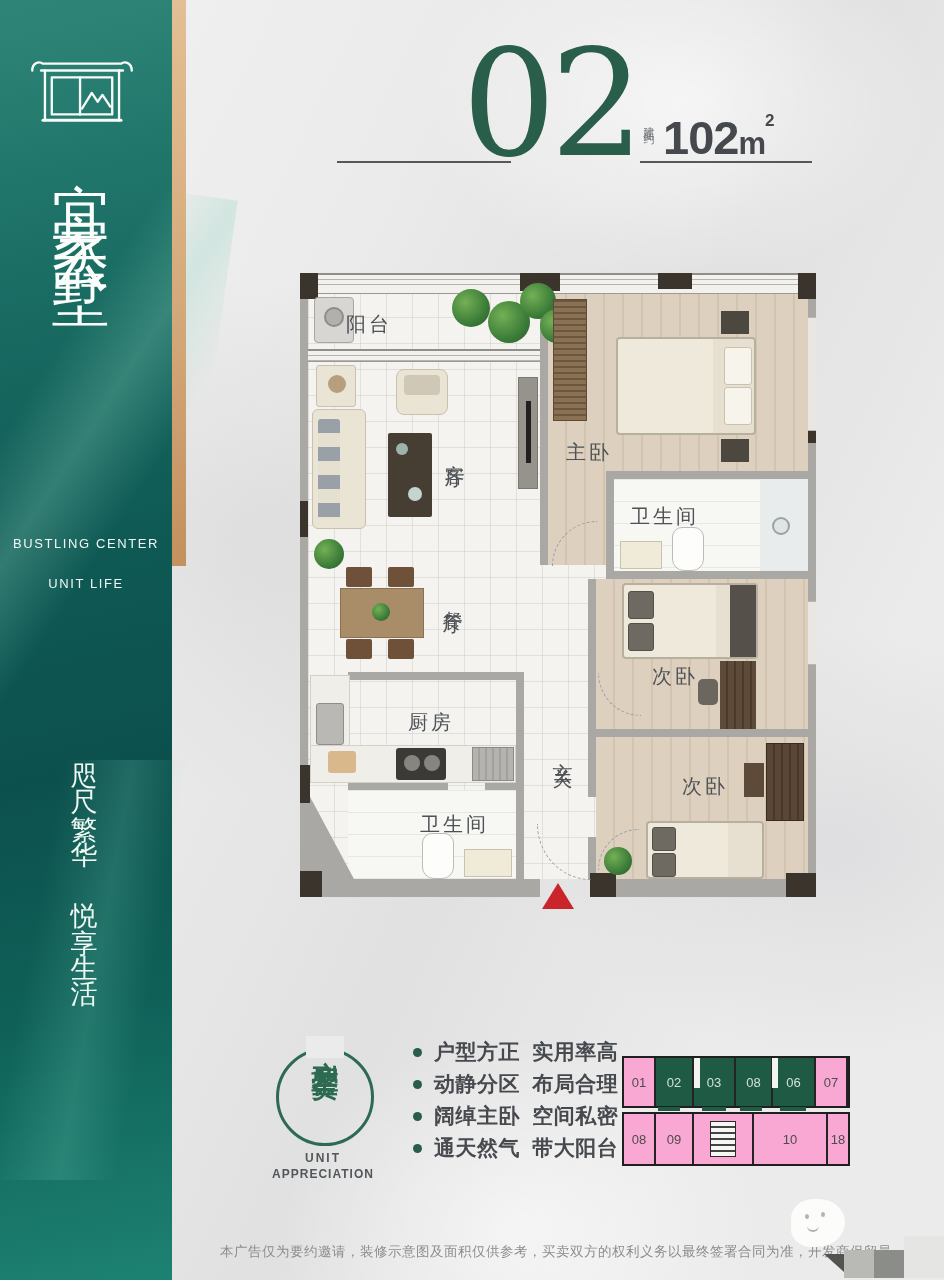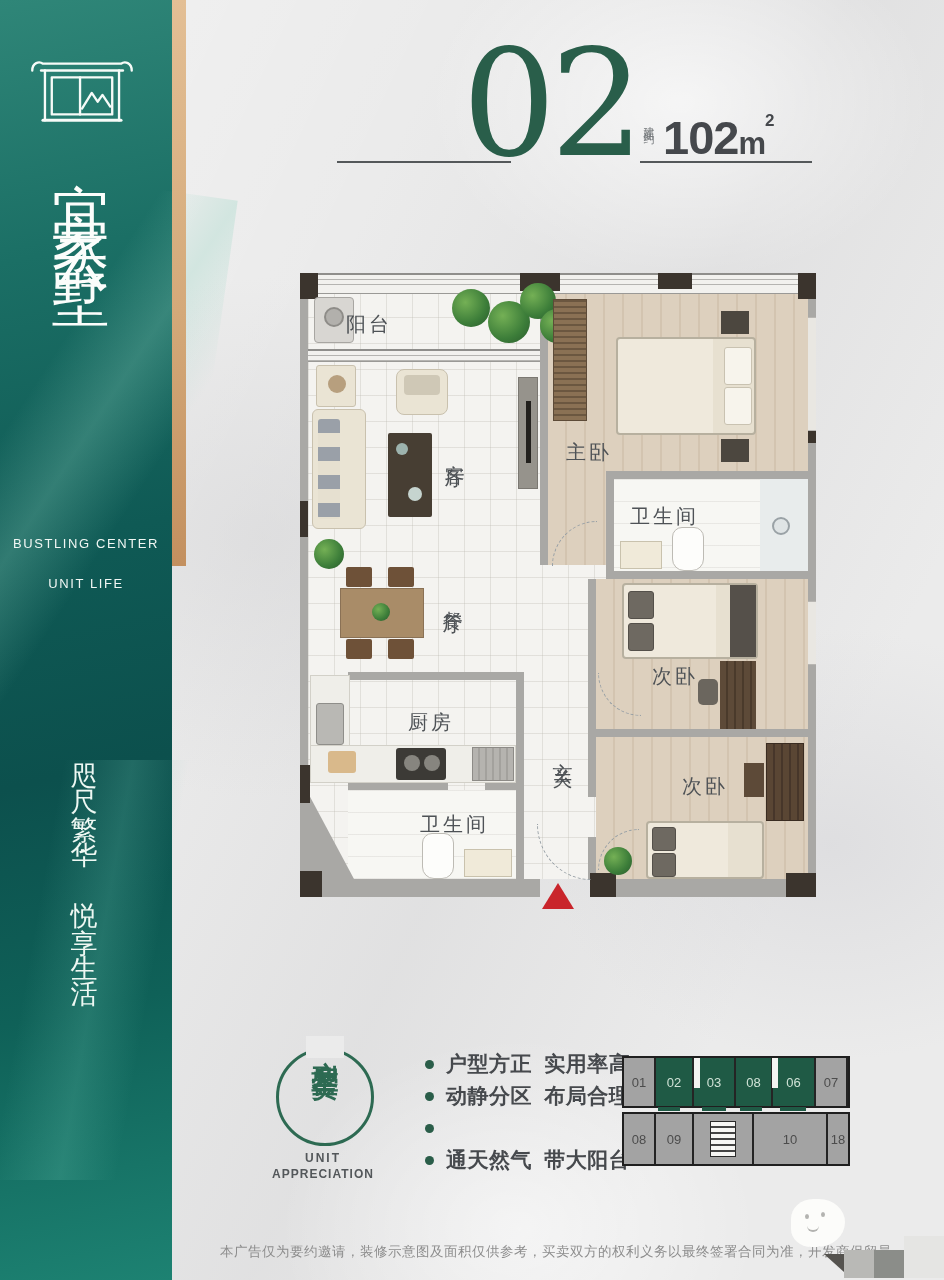--- a/index.html
+++ b/index.html
@@ -71,30 +71,30 @@
   .toilet{background:#fdfdfb;border:1px solid #bdbbb4;border-radius:10px 10px 12px 12px;}
   .vanity{background:#f0ead9;border:1px solid #c9c2ad;}
   
   .stamp-circle{position:absolute;left:276px;top:1048px;width:92px;height:92px;border:3px solid #2d6a52;border-radius:50%;}
   .stamp-title{position:absolute;left:306px;top:1036px;writing-mode:vertical-rl;z-index:5;
     font-size:27px;font-weight:bold;letter-spacing:4px;color:#2d6a52;background:#ebebeb;padding:3px 1px;}
   .stamp-sub{position:absolute;left:248px;width:150px;text-align:center;font-weight:bold;color:#53575a;}
   .stamp-sub1{top:1151px;font-size:12px;letter-spacing:2px;}
   .stamp-sub2{top:1167px;font-size:12px;letter-spacing:1px;}
   
-  .features{position:absolute;left:413px;top:1036px;width:215px;list-style:none;margin:12px;padding:0;}
+  .features{position:absolute;left:413px;top:1036px;width:215px;list-style:none;margin:0;padding:0;}
   .features li{display:flex;align-items:center;height:32px;}
   .features .dot{width:9px;height:9px;border-radius:50%;background:#2a5d49;margin-right:12px;flex:0 0 auto;}
   .features .ftext{font-size:21px;font-weight:bold;color:#46494d;letter-spacing:.5px;word-spacing:6px;white-space:nowrap;}
   
   .udiag{position:absolute;left:622px;top:1056px;width:228px;}
   .urow{display:flex;border:2px solid #1f1f1f;background:#fbfbf9;position:relative;}
   .urow.top{height:48px;} .urow.bot{height:50px;margin-top:4px;}
   .ucell{border-right:2px solid #242424;display:flex;align-items:center;justify-content:center;
-    font-size:13px;color:#4c4c4c;background:#a3a3a3;box-sizing:border-box;}
+    font-size:13px;color:#4c4c4c;background:#f9a8d4;box-sizing:border-box;}
   .ucell:last-child{border-right:none;}
   .ucell.hl{background:#1f5a45;color:#cfe2d6;}
   .notch{position:absolute;width:6px;height:30px;background:#f3f3f1;top:0;z-index:4;}
   .ucorr{position:absolute;left:0;top:50px;width:228px;height:8px;z-index:3;}
   .ucorr .gd{position:absolute;top:1px;height:4px;background:#1f5a45;}
   .ustairs{width:24px;height:34px;border:1.5px solid #2a2a2a;
     background:repeating-linear-gradient(180deg,#f6f6f4 0 4px,#444 4px 6px);}
   
   .disclaimer{position:absolute;left:186px;top:1243px;width:740px;text-align:center;
     font-size:13.5px;color:#8d8d8d;letter-spacing:.5px;}
@@ -271,20 +271,21 @@
     <li>
         <span class="dot"></span>
         <span class="ftext">户型方正 实用率高</span>
       </li>
     <li>
         <span class="dot"></span>
         <span class="ftext">动静分区 布局合理</span>
       </li>
     <li>
         <span class="dot"></span>
+        <span class="ftext">阔绰主卧 空间私密</span>
       </li>
     <li>
         <span class="dot"></span>
         <span class="ftext">通天然气 带大阳台</span>
       </li>
   </ul>
 
   <div class="udiag">
     <div class="urow top">
       <div class="ucell" style="width:32px">01</div>

